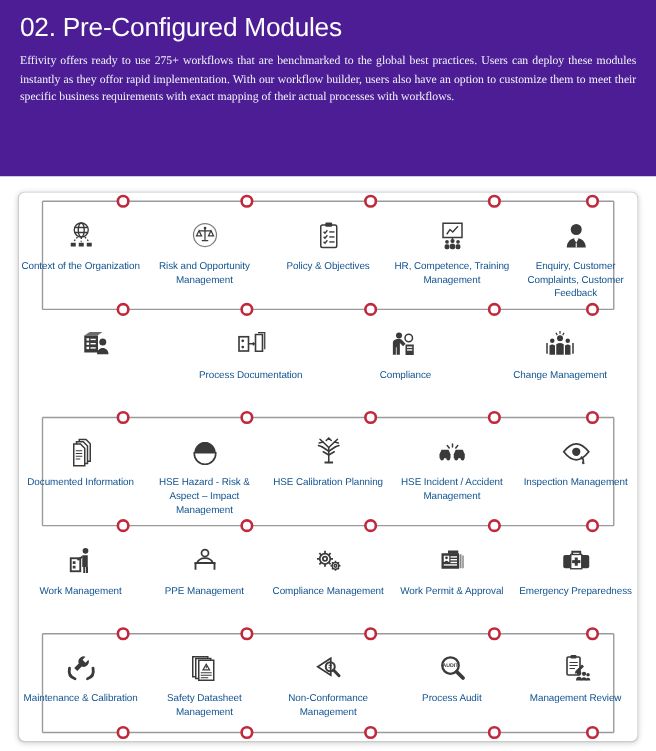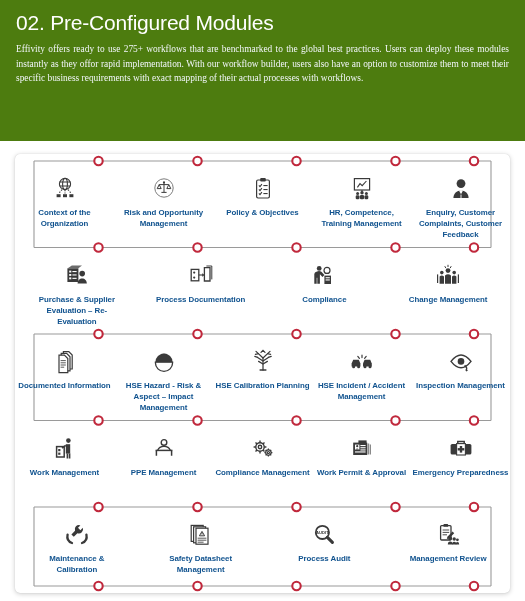--- a/index.html
+++ b/index.html
@@ -10,21 +10,21 @@
     font-family: "Liberation Sans", sans-serif;
     overflow: hidden;
   }
 
   
   #header-band {
     position: absolute;
     left: 0; top: 0;
     width: 525px;
     height: 141px;
-    background: #4d7c0f;
+    background: #4c1d95;
     padding: 10px 14px 0 14px;
   }
   #header-title {
     color: #ffffff;
     font-size: 21px;
     font-weight: 400;
     letter-spacing: -0.2px;
     line-height: 26px;
     margin: 0 0 6px 2px;
   }
@@ -81,21 +81,21 @@
     height: 28px;
     display: flex;
     align-items: center;
     justify-content: center;
     margin-bottom: 4px;
   }
   .module-icon svg { display: block; }
   .module-label {
     color: #11538f;
     font-size: 7.9px;
-    font-weight: bold;
+    font-weight: normal;
     line-height: 11.2px;
     text-align: center;
     width: 96px;
     letter-spacing: -0.05px;
   }
 </style>
 </head>
 <body>
 
 <div id="header-band">
@@ -270,21 +270,20 @@
               <rect x="5.2" y="14.4" width="2.1" height="1.9"></rect>
               <rect x="8.4" y="8" width="4.2" height="1.1"></rect>
               <rect x="8.4" y="11.4" width="4.2" height="1.1"></rect>
               <rect x="8.4" y="14.8" width="4.2" height="1.1"></rect>
             </g>
             <path d="M3.4 5.4 L7.8 2.6 L18 2.6 L14 5.4 Z" fill="#3a3a3a" opacity="0.75"></path>
             <circle cx="18.2" cy="10.6" r="2.8" fill="#3a3a3a"></circle>
             <path d="M13.6 20.4c0-3 2.1-5 4.6-5s4.6 2 4.6 5z" fill="#3a3a3a"></path>
           </svg>
         </span>
-        <span class="module-label">Purchase &amp; Supplier Evaluation – Re-Evaluation</span>
       </div>
 
       <div class="module-cell">
         <span class="module-icon">
           <svg width="26" height="26" viewBox="0 0 26 26">
             <rect x="3.2" y="6.4" width="7.6" height="11.4" fill="none" stroke="#3a3a3a" stroke-width="1.3"></rect>
             <g fill="#3a3a3a">
               <circle cx="6.2" cy="9.6" r="1.1"></circle>
               <circle cx="6.2" cy="14.6" r="1.1"></circle>
             </g>
@@ -512,20 +511,31 @@
             <path d="M14 9.4 L11.4 13.8h5.2z" fill="none" stroke="#3a3a3a" stroke-width="1"></path>
             <path d="M14 10.8v1.8" stroke="#3a3a3a" stroke-width="0.9"></path>
             <g stroke="#3a3a3a" stroke-width="0.85">
               <path d="M9.6 16.2h8.8M9.6 18.2h8.8M9.6 20.2h6"></path>
             </g>
           </svg>
         </span>
         <span class="module-label">Safety Datasheet Management</span>
       </div>
 
+      <div class="module-cell">
+        <span class="module-icon">
+          <svg width="26" height="26" viewBox="0 0 26 26">
+            <path d="M14.6 4.6 L4.2 11.4 L14.6 18.2z" fill="none" stroke="#3a3a3a" stroke-width="1.4"></path>
+            <circle cx="14.2" cy="11.4" r="3.6" fill="none" stroke="#3a3a3a" stroke-width="1.6"></circle>
+            <path d="M16.8 14 L21.2 18.6" stroke="#3a3a3a" stroke-width="2.4" stroke-linecap="round"></path>
+            <path d="M12.8 10.2h2.8M12.8 12.2h2.2" stroke="#3a3a3a" stroke-width="0.9"></path>
+          </svg>
+        </span>
+        <span class="module-label">Non-Conformance Management</span>
+      </div>
 
       <div class="module-cell">
         <span class="module-icon">
           <svg width="26" height="26" viewBox="0 0 26 26">
             <circle cx="11.4" cy="10.4" r="6.6" fill="none" stroke="#3a3a3a" stroke-width="1.8"></circle>
             <text x="11.4" y="11.8" font-family="'Liberation Sans', sans-serif" font-size="4.2" font-weight="bold" fill="#3a3a3a" text-anchor="middle">AUDIT</text>
             <path d="M16.4 15.4 L21.4 20.4" stroke="#3a3a3a" stroke-width="3.1" stroke-linecap="round"></path>
           </svg>
         </span>
         <span class="module-label">Process Audit</span>

